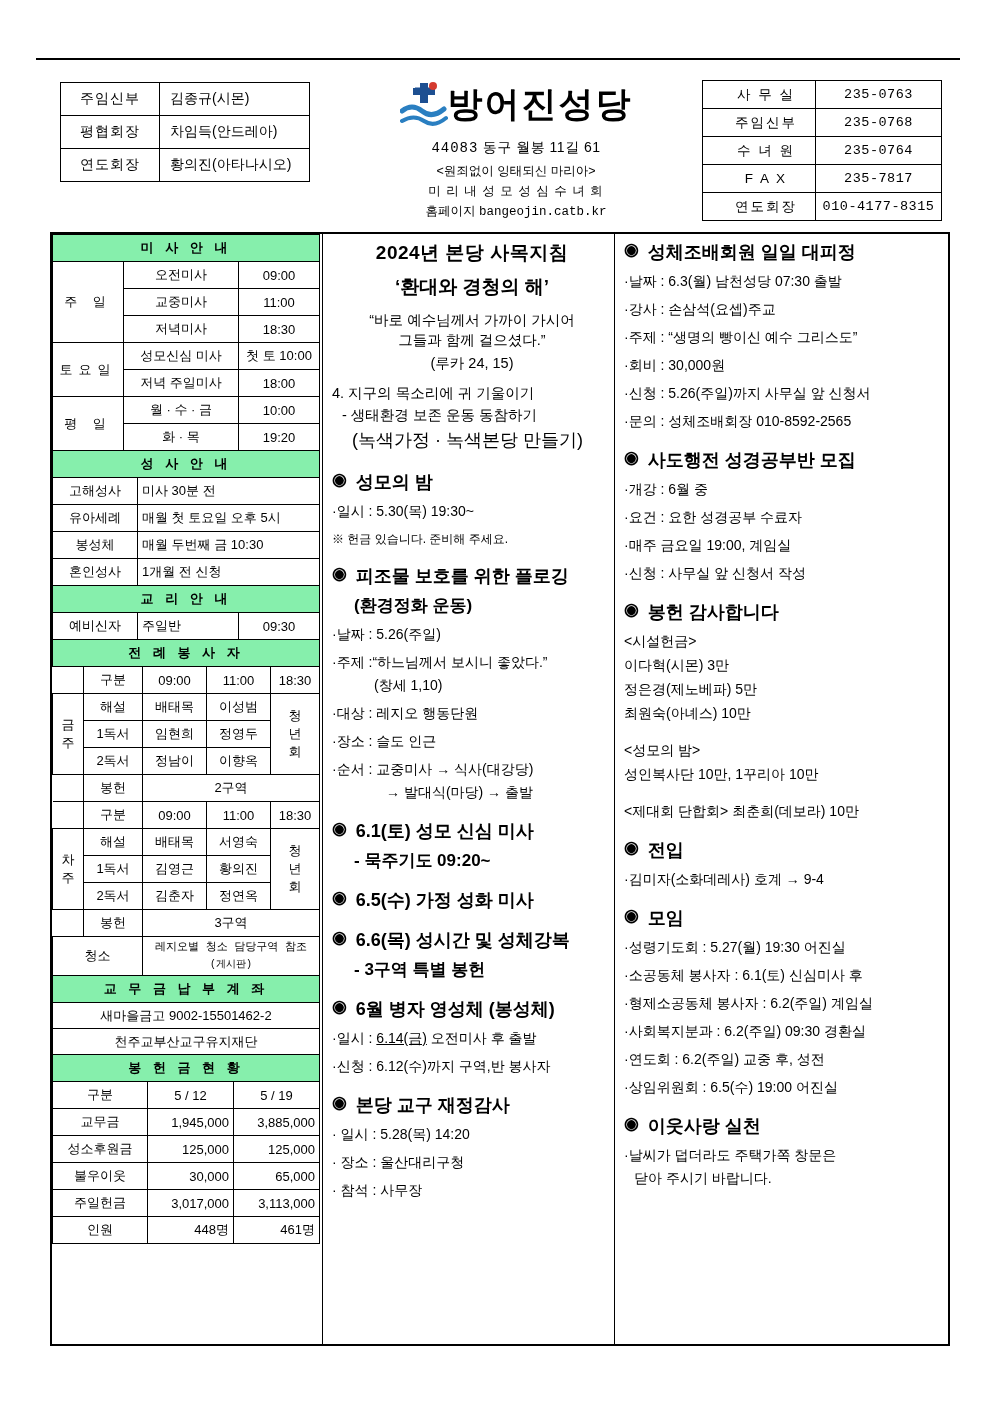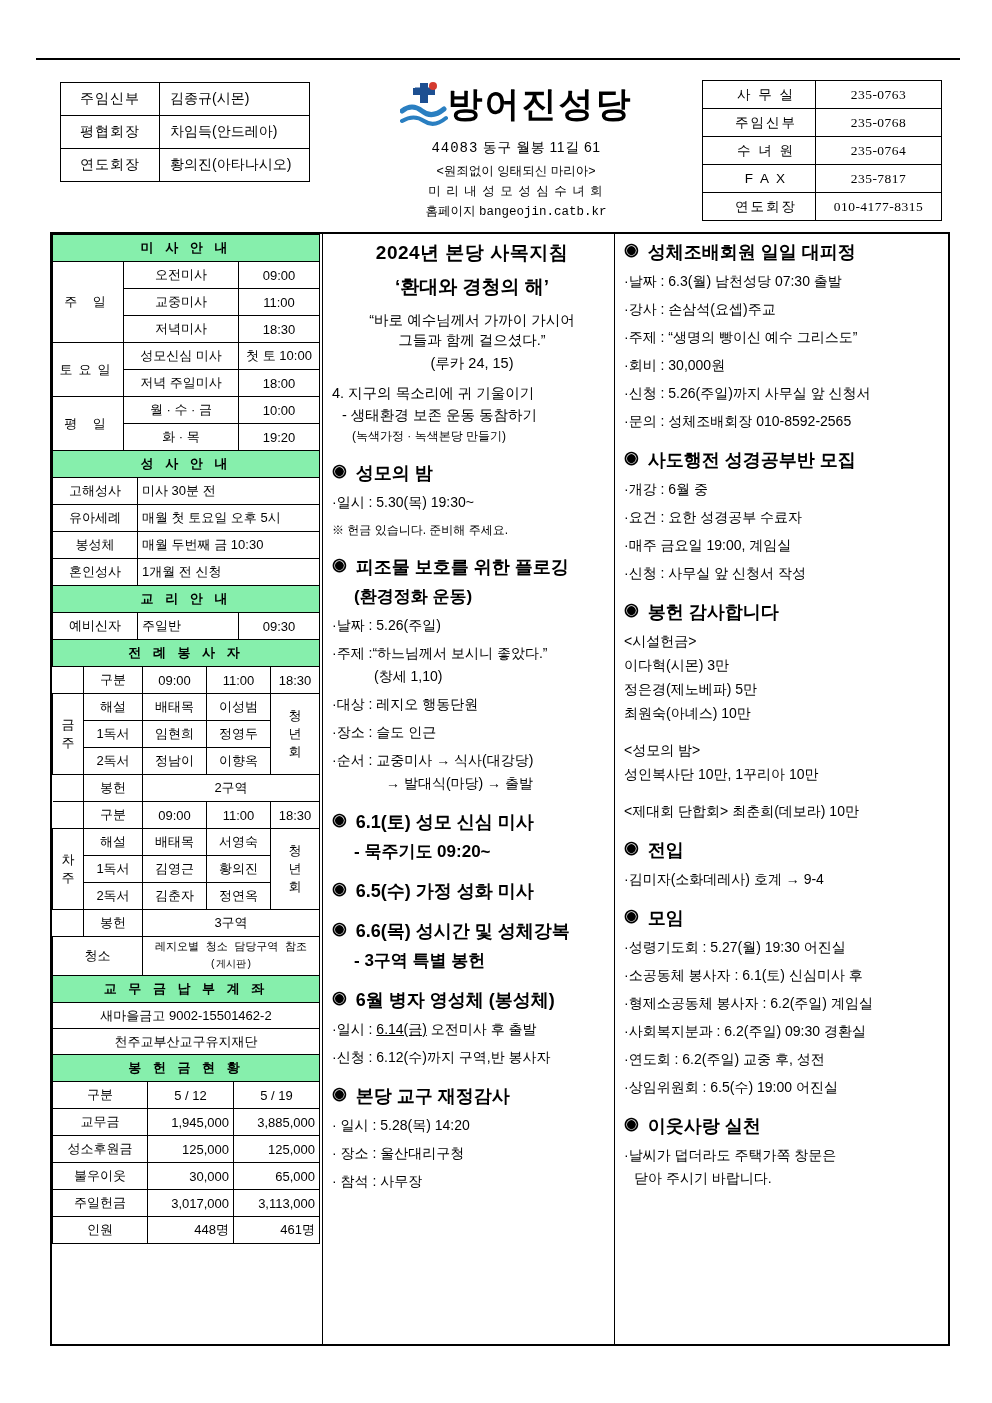--- a/index.html
+++ b/index.html
@@ -28,21 +28,21 @@
   .zip-line { font-size:14px; margin-top:7px; letter-spacing:0.5px; }
   .zipbox { font-family:"Liberation Mono", monospace; letter-spacing:1px; }
   .subline1 { font-size:12.5px; margin-top:6px; }
   .subline2 { font-size:12.5px; margin-top:3px; letter-spacing:1px; }
   .subline3 { font-size:12.5px; margin-top:3px; }
   .mono { font-family:"Liberation Mono", monospace; }
 
   .hdr-right { position:absolute; right:18px; top:8px; width:240px; border-collapse:collapse; }
   .hdr-right td { border:1px solid #000; height:25px; font-size:13.5px; text-align:center; }
   .hdr-right td.lbl { width:96px; letter-spacing:2px;padding-left:15px; }
-  .hdr-right td.val { font-family:Liberation Serif, serif; letter-spacing:0.5px;text-align:center; }
+  .hdr-right td.val { font-family:Liberation Mono, monospace; letter-spacing:0.5px;text-align:center; }
 
   
   .body-frame { position:absolute; left:48px; top:232px; width:896px; height:1110px; border:2px solid #000; }
   .col-div { position:absolute; top:0; height:100%; border-left:1px solid #000; }
 
   
   .col1 { position:absolute; left:50px; top:234px; width:268px; }
   table.t { width:100%; border-collapse:collapse; }
   table.t td, table.t th { border:1px solid #000; font-size:13px; height:26px; padding:0 4px; }
   .sec-head { background:#86efac; text-align:center; font-weight:bold; letter-spacing:4px; font-size:14.5px; height:27px; }
@@ -55,21 +55,21 @@
   
   .col2 { position:absolute; left:330px; top:240px; width:280px; font-size:15px; }
   .col3 { position:absolute; left:622px; top:240px; width:300px; font-size:15px; }
 
   .title-main { text-align:center; font-size:19px; font-weight:bold; letter-spacing:0.5px; }
   .title-sub { text-align:center; font-size:19px; font-weight:bold; margin-top:8px; }
   .quote { text-align:center; font-size:14.5px; margin-top:9px; line-height:1.55; }
   .quote2 { text-align:center; font-size:14.5px; }
   .para { font-size:14.5px; margin-top:10px; line-height:1.5; }
   .para .ind { display:block; padding-left:10px; }
-  .para .ind2 { display:block; padding-left:20px; font-size:12px; }
+  .para .ind2 { display:block; padding-left:20px; font-size:18px; }
 
   .bullet-h { font-size:18px; font-weight:bold; margin-top:16px; display:flex; gap:9px; align-items:flex-start; }
   .bullet-h .dot { font-size:17px; line-height:1.15; }
   .li { font-size:14px; margin-top:7px; line-height:1.5; }
   .note { font-size:12px; margin-top:9px; }
   .sub-line { font-size:17px; font-weight:bold; margin-top:6px; padding-left:22px; }
   .underline { text-decoration:underline; }
   .indent-c { padding-left:42px; }
 </style>
 </head>

